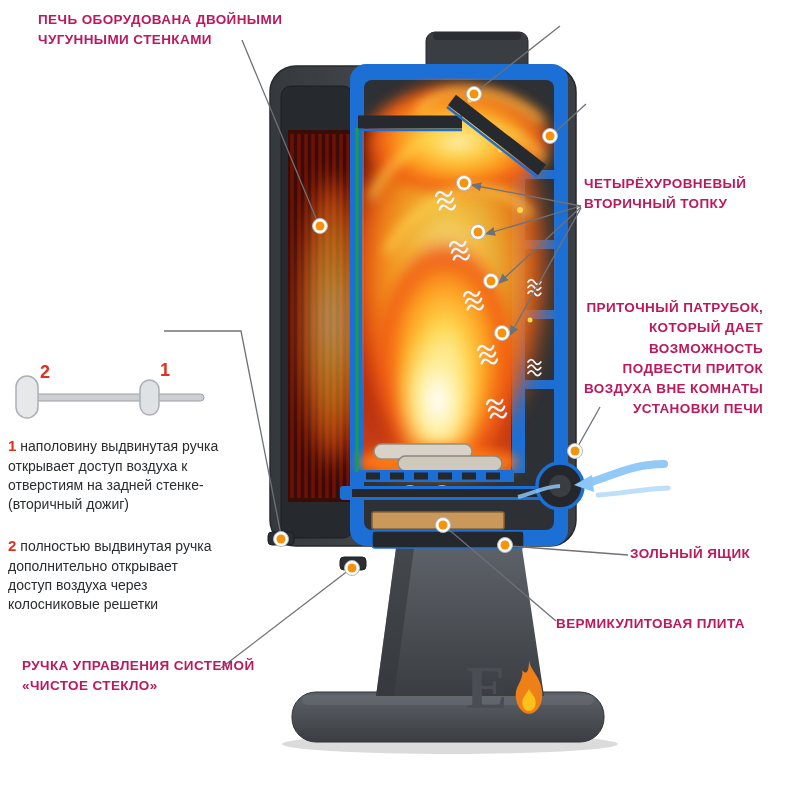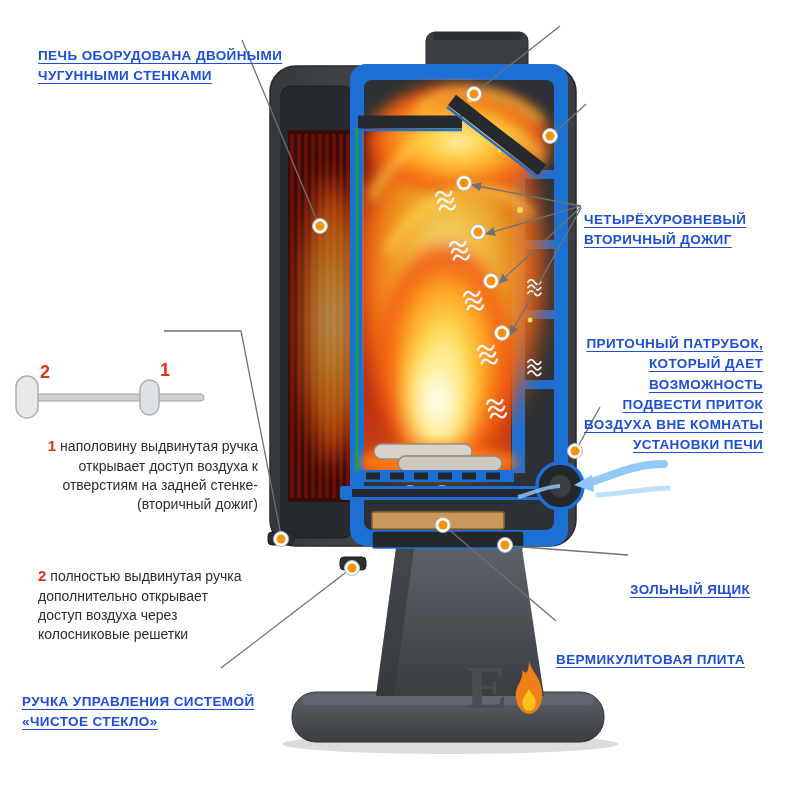--- a/index.html
+++ b/index.html
@@ -1,21 +1,21 @@
 <!DOCTYPE html>
 <html><head>
 <meta charset="utf-8">
 <style>
   html,body{margin:0;padding:0;background:#ffffff;}
   .canvas{position:relative;width:800px;height:800px;background:#ffffff;overflow:hidden;
           font-family:"Liberation Sans",sans-serif;}
   svg{position:absolute;left:0;top:0;}
-  .lbl{position:absolute;font-size:13.5px;font-weight:700;color:#1d4ed8;
+  .lbl{position:absolute;font-size:13.5px;font-weight:700;color:#be185d;
        letter-spacing:.4px;line-height:1.5;white-space:pre-line;
-       text-decoration:underline;text-underline-offset:3px;text-decoration-thickness:1px;margin-top:36px;}
+       text-underline-offset:3px;text-decoration-thickness:1px;}
   .note{position:absolute;width:238px;font-size:14px;color:#2a2d30;line-height:1.38;}
   .note-num{color:#e0301e;font-weight:700;font-size:15px;margin-right:4px;}
   .note-text{white-space:pre-line;}
   .pos-num{position:absolute;color:#e0301e;font-weight:700;font-size:18px;}
   .logo{position:absolute;left:466px;top:656px;display:flex;align-items:flex-end;
         font-family:"Liberation Serif",serif;font-weight:700;font-size:62px;
         color:#4a4e54;letter-spacing:1px;line-height:1;}
   .logo svg{position:static;margin:0 2px 2px 2px;}
 </style>
 </head>
@@ -222,42 +222,42 @@
     <use href="#dot" x="505" y="545"></use>
     <use href="#dot" x="443" y="525"></use>
     <use href="#dot" x="281" y="539"></use>
     <use href="#dot" x="352" y="568"></use>
   </g>
 </svg>
 
 <div class="lbl" style="left:38px;top:10px;">ПЕЧЬ ОБОРУДОВАНА ДВОЙНЫМИ
 ЧУГУННЫМИ СТЕНКАМИ</div>
 <div class="lbl" style="left:584px;top:174px;">ЧЕТЫРЁХУРОВНЕВЫЙ
-ВТОРИЧНЫЙ ДОЖИГ</div>
+ВТОРИЧНЫЙ ТОПКУ</div>
 <div class="lbl" style="left:584px;top:298px;text-align:right;">ПРИТОЧНЫЙ ПАТРУБОК,
 КОТОРЫЙ ДАЕТ
 ВОЗМОЖНОСТЬ
 ПОДВЕСТИ ПРИТОК
 ВОЗДУХА ВНЕ КОМНАТЫ
 УСТАНОВКИ ПЕЧИ</div>
 <div class="lbl" style="left:630px;top:544px;">ЗОЛЬНЫЙ ЯЩИК</div>
 <div class="lbl" style="left:556px;top:614px;">ВЕРМИКУЛИТОВАЯ ПЛИТА</div>
 <div class="lbl" style="left:22px;top:656px;">РУЧКА УПРАВЛЕНИЯ СИСТЕМОЙ
 «ЧИСТОЕ СТЕКЛО»</div>
 
 <div class="pos-num" style="left:40px;top:362px;">2</div>
 <div class="pos-num" style="left:160px;top:360px;">1</div>
 
-<div class="note" style="left:20px;top:436px;text-align:right;">
+<div class="note" style="left:8px;top:436px;">
   <span class="note-num">1</span><span class="note-text">наполовину выдвинутая ручка
 открывает доступ воздуха к
 отверстиям на задней стенке-
 (вторичный дожиг)</span>
 </div>
-<div class="note" style="left:8px;top:566px;margin-left:30px;">
+<div class="note" style="left:8px;top:536px;">
   <span class="note-num">2</span><span class="note-text">полностью выдвинутая ручка
 дополнительно открывает
 доступ воздуха через
 колосниковые решетки</span>
 </div>
 
 <div class="logo">
   <span>E</span>
   <svg width="38" height="56" viewBox="0 0 40 58">
     <path d="M20,0 C22,12 34,18 34,36 C34,48 27,56 20,56 C13,56 6,48 6,36 C6,26 14,22 13,10 C17,16 20,12 20,0 Z" fill="#ef7f17"></path>

